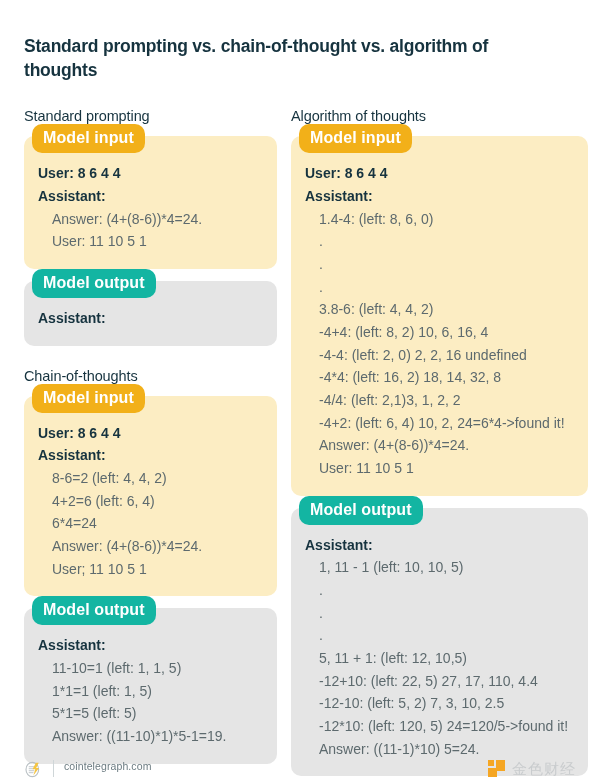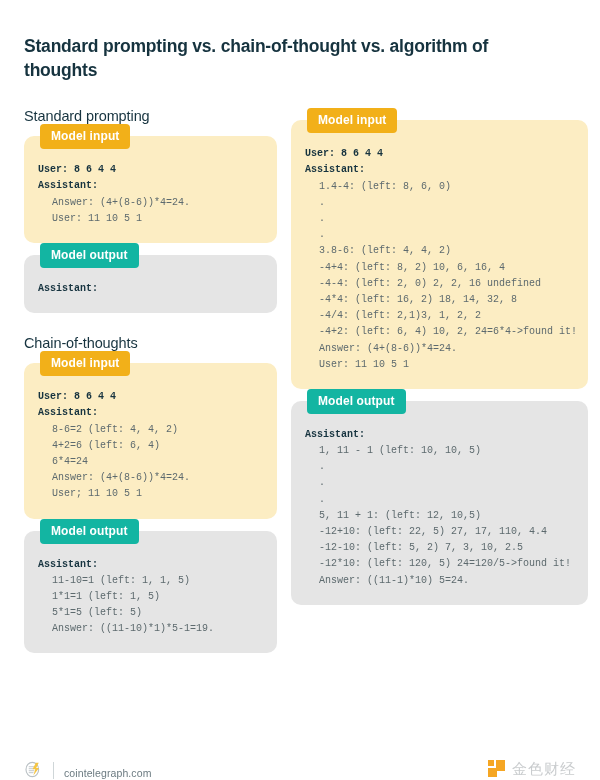--- a/index.html
+++ b/index.html
@@ -64,39 +64,39 @@
   }
   .card.input {
     background: #fcedc3;
   }
   .card.output {
     background: #e5e5e5;
   }
   .badge {
     position: absolute;
     top: -12px;
-    left: 16px;
-    border-radius: 4px;
+    left: 8px;
+    border-radius: 10px;
     padding: 6px 11px 7px 11px;
-    font-size: 12px;
+    font-size: 16px;
     font-weight: bold;
     color: #ffffff;
     line-height: 1;
     letter-spacing: 0.1px;
     white-space: nowrap;
   }
   .badge.amber {
     background: #f2b019;
   }
   .badge.teal {
     background: #13b5a2;
   }
   .code {
-    font-family: Liberation Mono, monospace;
-    font-size: 10px;
+    font-family: Liberation Sans, sans-serif;
+    font-size: 14px;
     line-height: 1.62;
     white-space: pre;
     color: #5d6a6e;
     margin: 0;
   }
   .code .hdr {
     color: #16333f;
     font-weight: bold;
   }
   .code .body {
@@ -109,21 +109,21 @@
     bottom: 0;
     width: 600px;
     height: 44px;
     display: flex;
     align-items: center;
     padding: 0 24px;
     box-sizing: border-box;
   }
   .ct-brand {
     display: flex;
-    align-items: flex-end;
+    align-items: flex-start;
     gap: 10px;
   }
   .ct-logo {
     width: 19px;
     height: 19px;
     display: block;
   }
   .ct-divider {
     width: 1px;
     height: 17px;
@@ -208,20 +208,21 @@
 <span class="body">11-10=1 (left: 1, 1, 5)
 1*1=1 (left: 1, 5)
 5*1=5 (left: 5)
 Answer: ((11-10)*1)*5-1=19.</span></pre>
       </div>
 
     </div>
 
     <div class="col-right">
 
+      <h2 class="section-heading">Algorithm of thoughts</h2>
 
       <div class="card input">
         <span class="badge amber">Model input</span>
         <pre class="code"><span class="hdr">User: 8 6 4 4
 Assistant:</span>
 <span class="body">1.4-4: (left: 8, 6, 0)
 .
 .
 .
 3.8-6: (left: 4, 4, 2)

